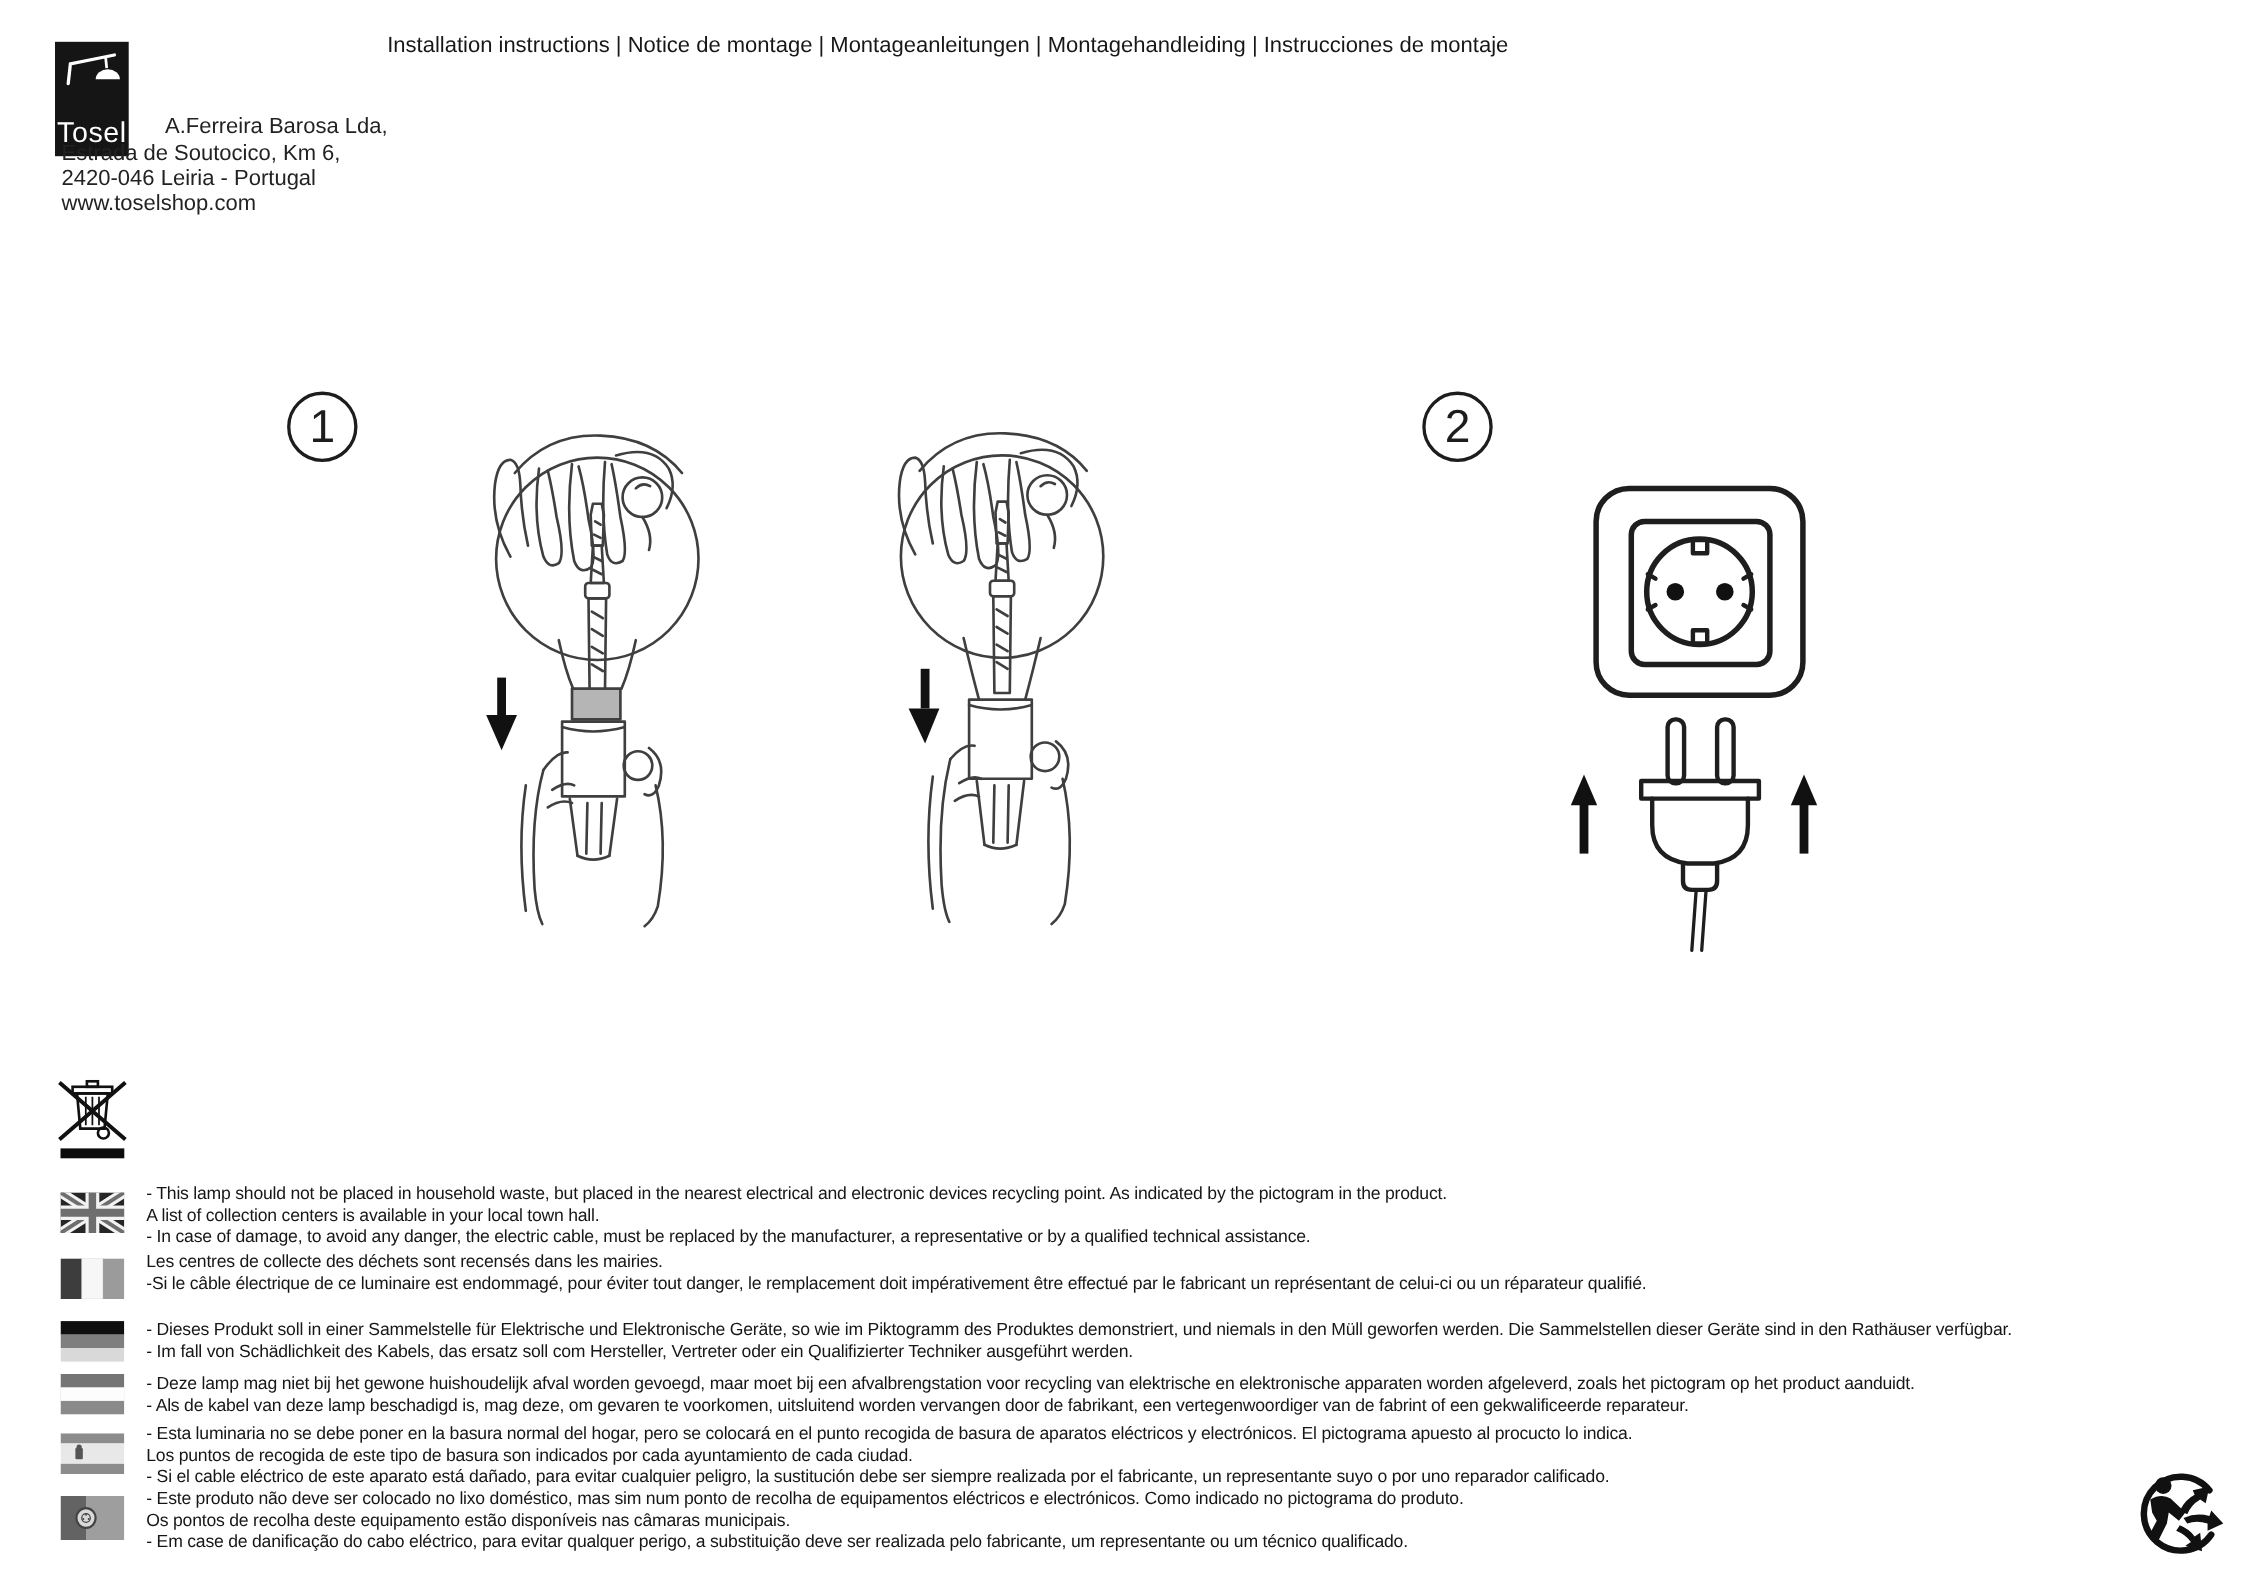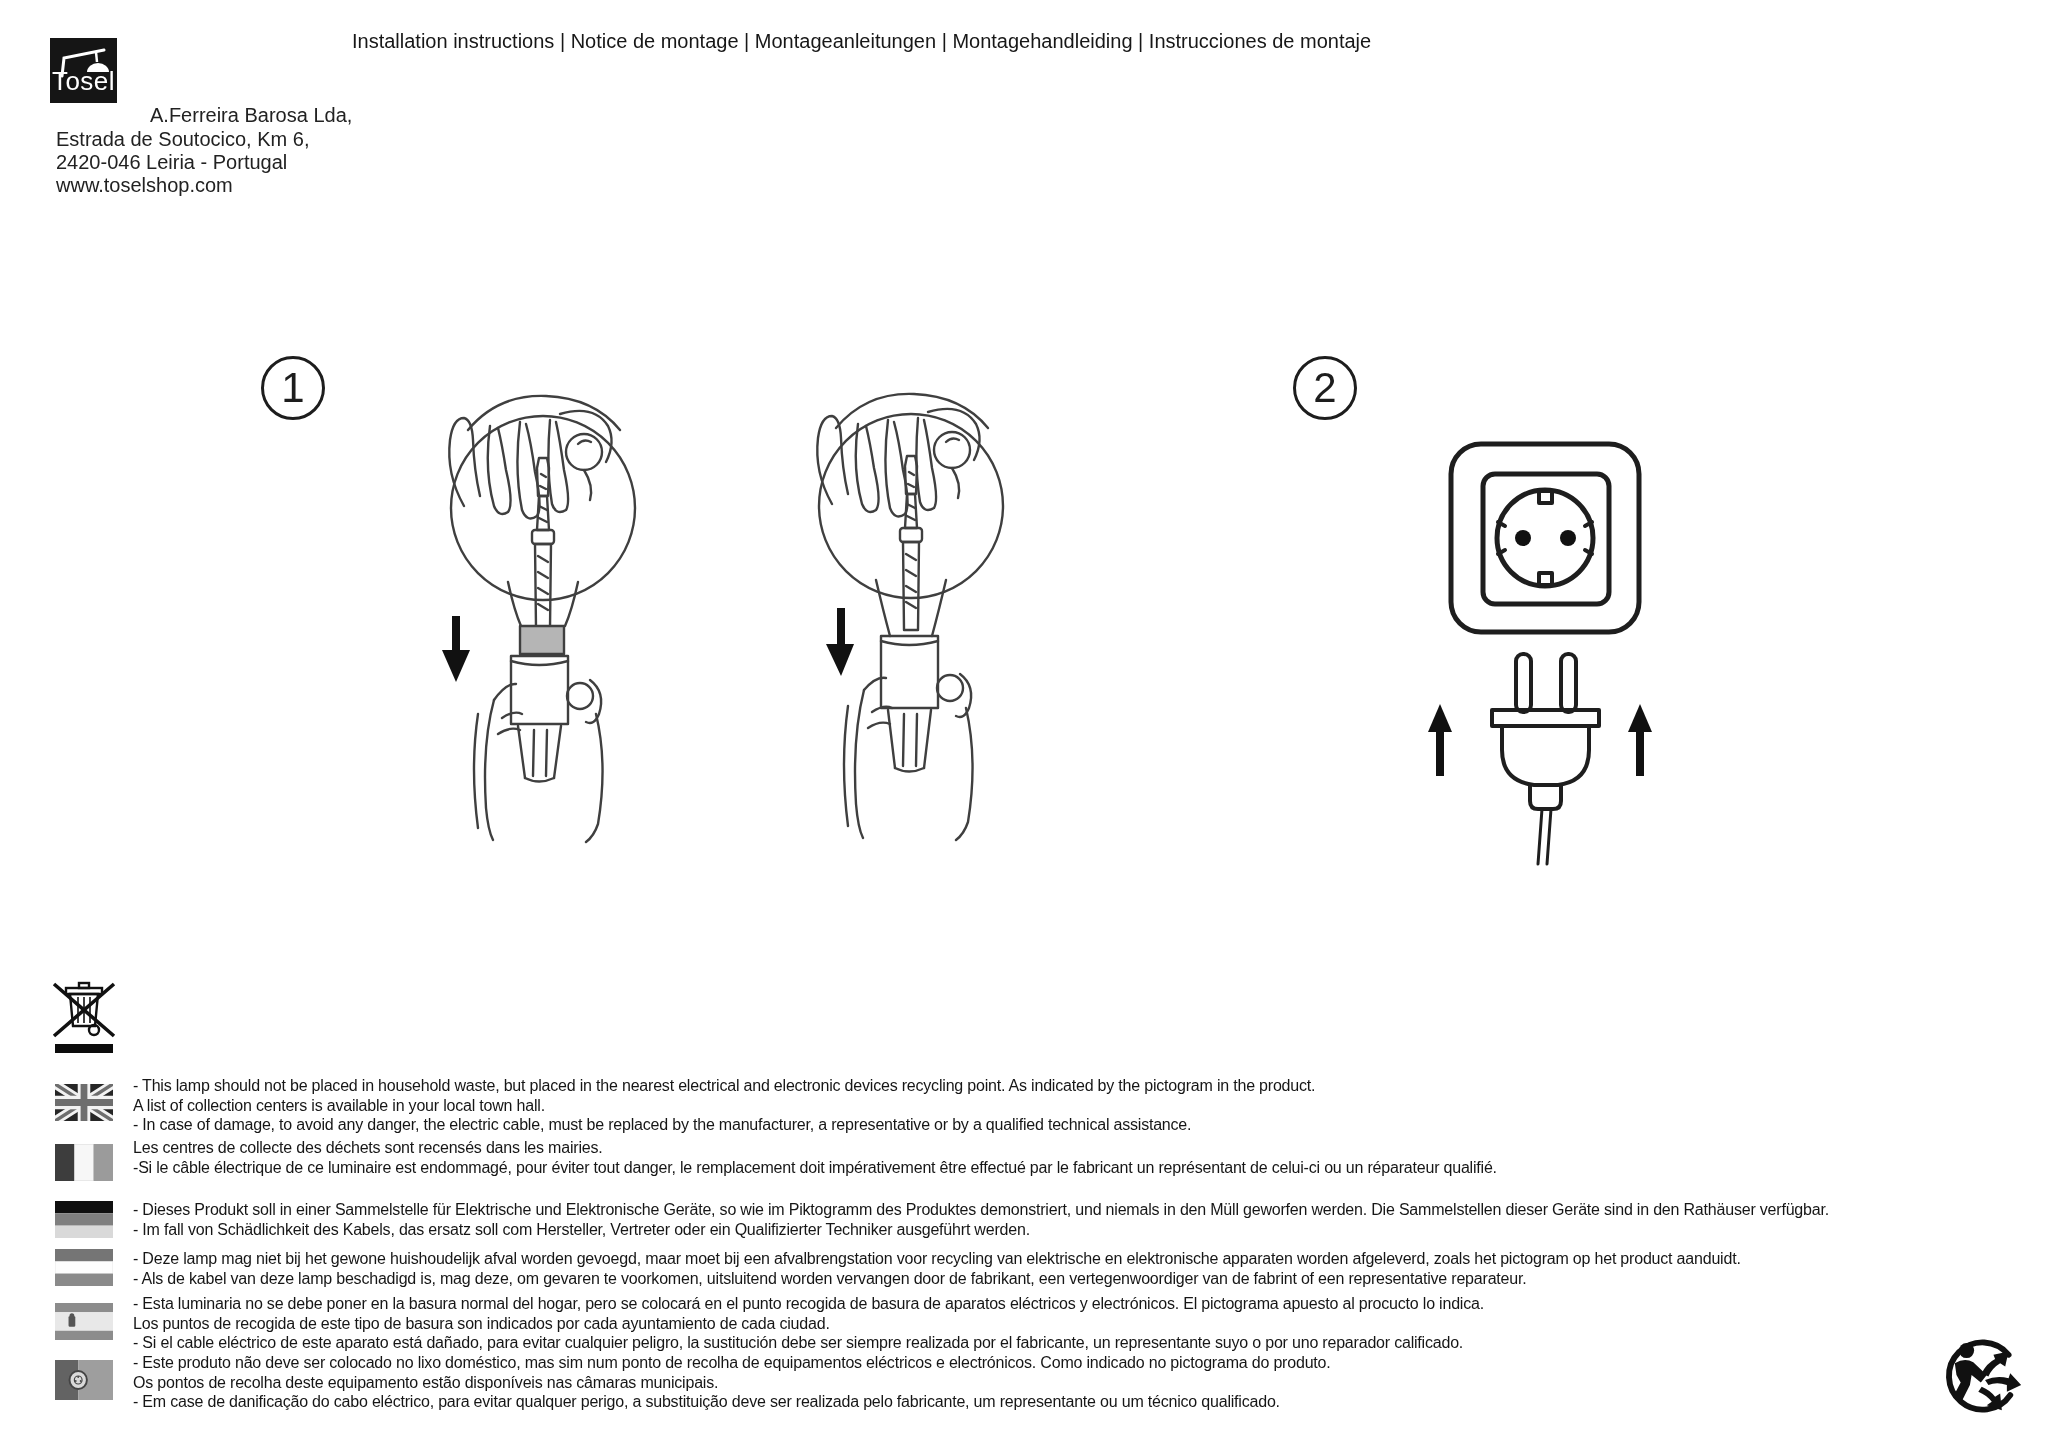--- a/index.html
+++ b/index.html
@@ -4,21 +4,21 @@
 <style>
   html,body { margin:0; padding:0; background:#ffffff; }
   #page {
     position:relative; width:2048px; height:1447px; overflow:hidden;
     background:#ffffff; color:#1a1a1a;
     font-family:"Liberation Sans", sans-serif;
   }
   .abs { position:absolute; }
 
   
-  #logo-box { left:50px; top:38px; width:67px; height:65px; background:#151515; }
+  #logo-box { left:50px; top:38px; width:67px; height:104px; background:#151515; }
   #logo-text { left:0; bottom:6px; width:100%; text-align:center; color:#ffffff;
                font-size:26px; letter-spacing:0.5px; }
   #doc-title { left:352px; top:30px; font-size:20px; color:#171717; white-space:nowrap; }
   .addr { color:#222; font-size:20px; white-space:nowrap; }
   #company-line { left:150px; top:104px;text-align:center; }
   #addr-line1  { left:56px;  top:128px; }
   #addr-line2  { left:56px;  top:151px; }
   #website     { left:56px;  top:174px; }
 
   
@@ -239,21 +239,21 @@
     <div>- Im fall von Schädlichkeit des Kabels, das ersatz soll com Hersteller, Vertreter oder ein Qualifizierter Techniker ausgeführt werden.</div>
   </div>
 
   <svg class="abs flag" style="top:1249px;" viewBox="0 0 60 36" preserveAspectRatio="none">
     <rect width="60" height="12" fill="#757575"></rect>
     <rect y="12" width="60" height="12" fill="#fdfdfd" stroke="#cfcfcf" stroke-width="0.5"></rect>
     <rect y="24" width="60" height="12" fill="#8a8a8a"></rect>
   </svg>
   <div class="abs notice" style="top:1249px;">
     <div>- Deze lamp mag niet bij het gewone huishoudelijk afval worden gevoegd, maar moet bij een afvalbrengstation voor recycling van elektrische en elektronische apparaten worden afgeleverd, zoals het pictogram op het product aanduidt.</div>
-    <div>- Als de kabel van deze lamp beschadigd is, mag deze, om gevaren te voorkomen, uitsluitend worden vervangen door de fabrikant, een vertegenwoordiger van de fabrint of een representative reparateur.</div>
+    <div>- Als de kabel van deze lamp beschadigd is, mag deze, om gevaren te voorkomen, uitsluitend worden vervangen door de fabrikant, een vertegenwoordiger van de fabrint of een gekwalificeerde reparateur.</div>
   </div>
 
   <svg class="abs flag" style="top:1303px;" viewBox="0 0 60 36" preserveAspectRatio="none">
     <rect width="60" height="9" fill="#8c8c8c"></rect>
     <rect y="9" width="60" height="18" fill="#e8e8e8"></rect>
     <rect y="27" width="60" height="9" fill="#8c8c8c"></rect>
     <g fill="#555">
       <rect x="14" y="13" width="7" height="10" rx="1"></rect>
       <circle cx="17.5" cy="12.5" r="2.5"></circle>
     </g>

